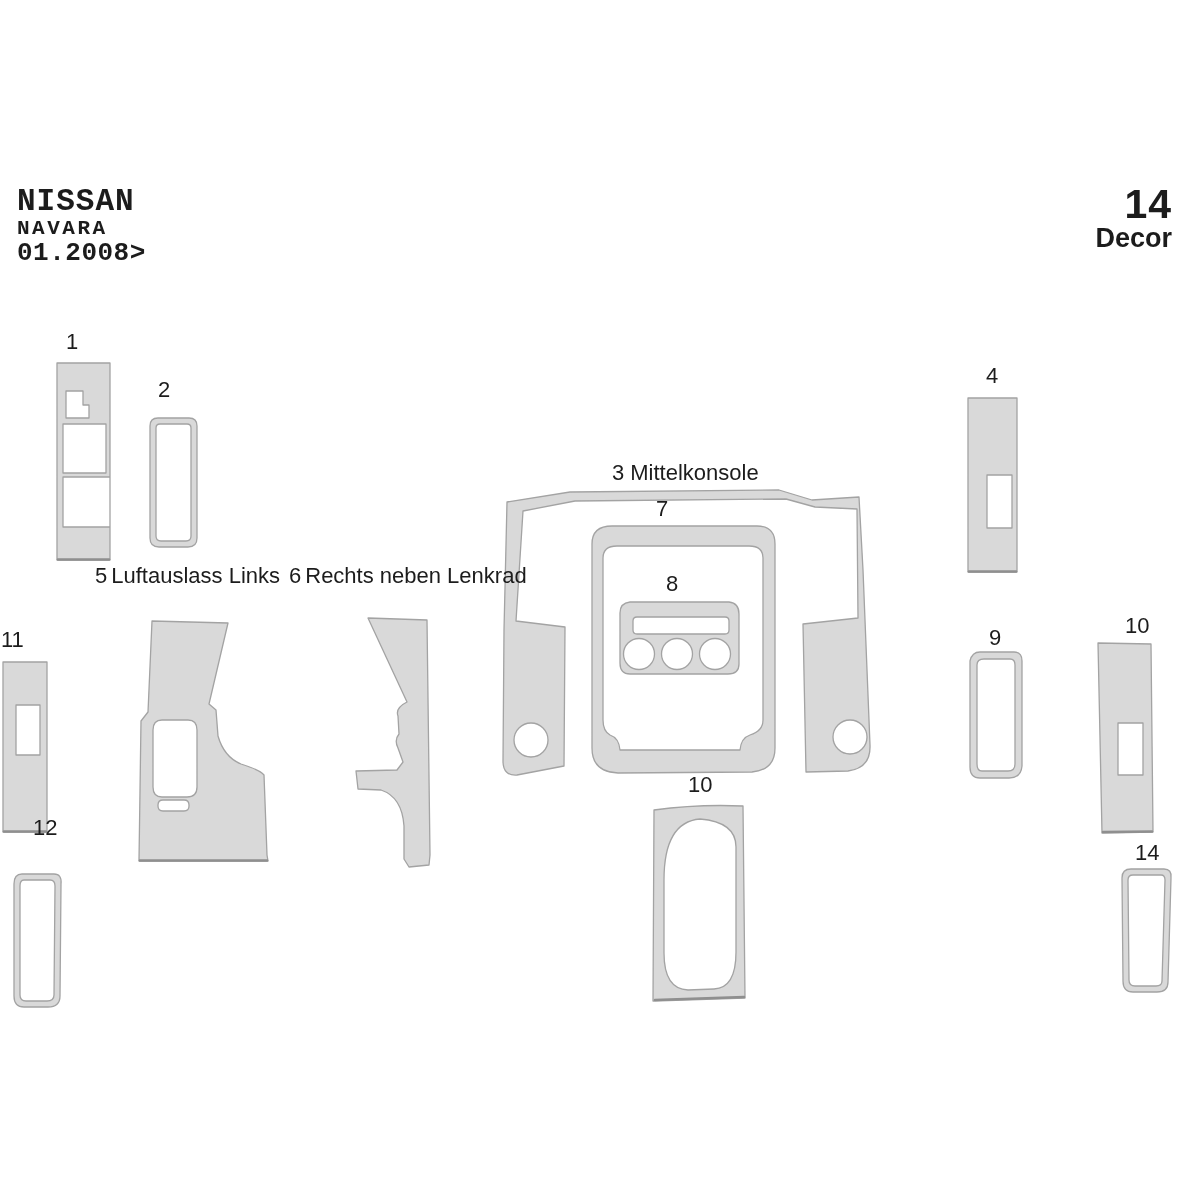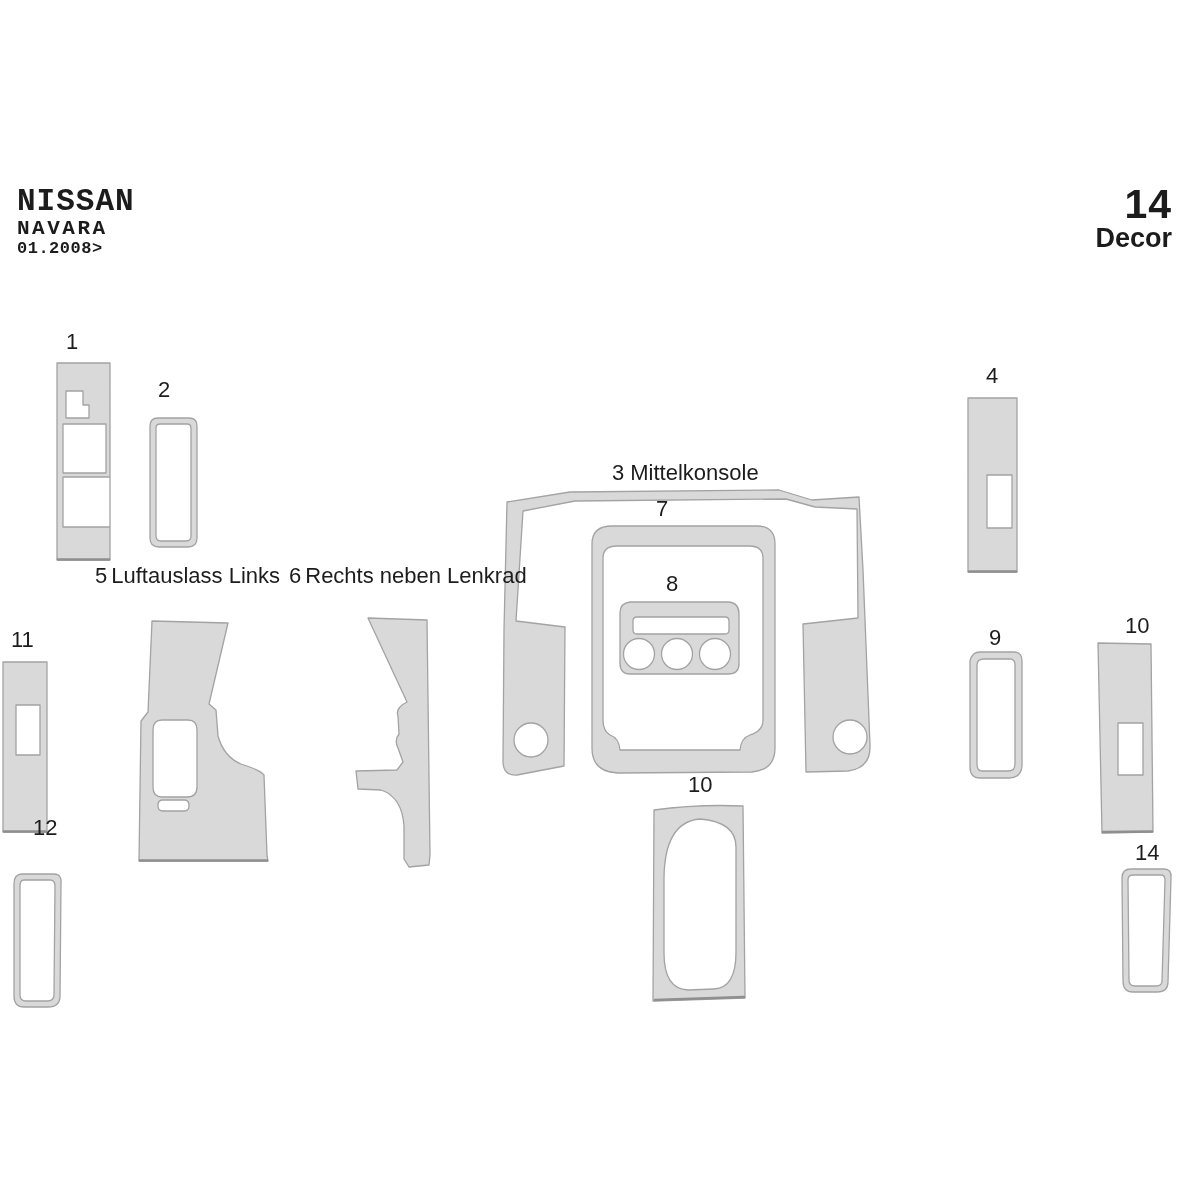--- a/index.html
+++ b/index.html
@@ -9,21 +9,21 @@
     font-family:"Liberation Sans",sans-serif;
   }
   .lbl{
     position:absolute;color:var(--text_color,#1c1c1c);
     font-size:22px;line-height:1.05;white-space:nowrap;
   }
   .part-name{margin-left:4px;}
   .brand-block{position:absolute;left:17px;top:186px;color:var(--text_color,#1c1c1c);font-family:Liberation Mono, monospace;}
   .brand-line1{font-size:31px;font-weight:bold;letter-spacing:1px;line-height:1.0;}
   .brand-line2{font-size:21px;font-weight:bold;letter-spacing:2.5px;line-height:1.1;}
-  .brand-line3{font-size:17px;font-weight:bold;letter-spacing:0.5px;line-height:1.0;}
+  .brand-line3{font-size:26px;font-weight:bold;letter-spacing:0.5px;line-height:1.0;}
   .kit-block{position:absolute;right:8px;top:184px;text-align:right;color:var(--text_color,#1c1c1c);}
   .kit-count{font-size:41px;font-weight:bold;line-height:1.0;letter-spacing:1px;}
   .kit-type{font-size:27px;font-weight:bold;line-height:1.0;margin-left:33px;}
   svg.parts-layer{position:absolute;left:0;top:0;}
   .part-fill{
     fill:var(--part_fill,#d9d9d9);
     stroke:var(--part_stroke,#a3a3a3);
     stroke-width:1.3;stroke-linejoin:round;
     fill-rule:evenodd;
   }
@@ -124,16 +124,16 @@
 </div>
 
 <div class="lbl" style="left:289px;top:564px">
   <span>6</span><span class="part-name">Rechts neben Lenkrad</span>
 </div>
 
 <div class="lbl" style="left:656px;top:497px">7</div>
 <div class="lbl" style="left:666px;top:572px">8</div>
 <div class="lbl" style="left:989px;top:626px">9</div>
 <div class="lbl" style="left:1125px;top:614px">10</div>
-<div class="lbl" style="left:11px;top:628px">11</div>
+<div class="lbl" style="left:1px;top:628px">11</div>
 <div class="lbl" style="left:33px;top:816px">12</div>
 <div class="lbl" style="left:688px;top:773px">10</div>
 <div class="lbl" style="left:1135px;top:841px">14</div>
 
 </body></html>

